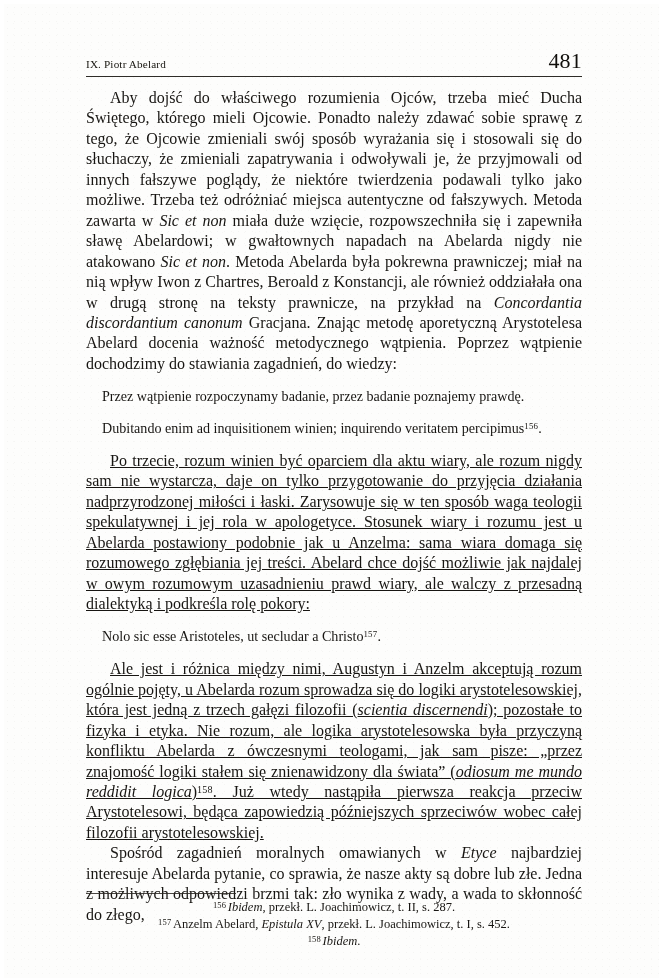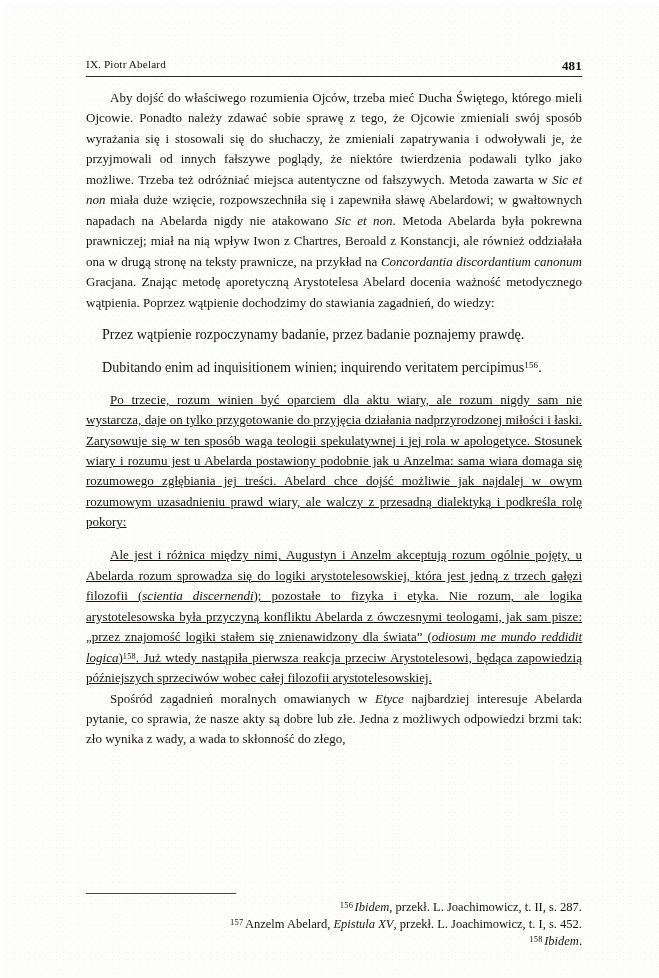--- a/index.html
+++ b/index.html
@@ -44,39 +44,39 @@
 
   .runhead-title {
     font-size: 11.2px;
     letter-spacing: 0.15px;
     color: #17150f;
     line-height: 1;
     padding-bottom: 2px;
   }
 
   .runhead-folio {
-    font-size: 13px;
-    font-weight: bold;
+    font-size: 22px;
+    font-weight: normal;
     line-height: 1;
     color: #100e0b;
     letter-spacing: 0.2px;
   }
 
   .rule-top {
     height: 0;
     border-top: 1.6px solid #1c1a16;
     margin-top: 3px;
     margin-bottom: 11px;
     opacity: 0.92;
   }
 
   
   p {
     margin: 0;
-    font-size: 13px;
+    font-size: 16px;
     line-height: 20.45px;
     text-align: justify;
     text-justify: inter-word;
     color: #171512;
     -webkit-font-smoothing: none;
   }
 
   p.body {
     text-indent: 24px;
   }
@@ -115,21 +115,21 @@
     width: 150px;
     height: 0;
     border-top: 1.1px solid #2a2722;
     margin: 0 0 5px 0;
     opacity: 0.85;
   }
 
   .fn {
     font-size: 12.5px;
     line-height: 17.2px;
-    text-align: right;
+    text-align: center;
     color: #181613;
   }
   .fn sup {
     font-size: 0.68em;
     vertical-align: 0.40em;
     margin-right: 1.5px;
   }
 </style>
 </head>
 <body>
@@ -147,20 +147,21 @@
 
     <p class="body"><span>Aby dojść do właściwego rozumienia Ojców, trzeba mieć Ducha Świętego, którego mieli Ojcowie. Ponadto należy zdawać sobie sprawę z tego, że Ojcowie zmieniali swój sposób wyrażania się i stosowali się do słuchaczy, że zmieniali zapatrywania i odwoływali je, że przyjmowali od innych fałszywe poglądy, że niektóre twierdzenia podawali tylko jako możliwe. Trzeba też odróżniać miejsca autentyczne od fałszywych. Metoda zawarta w </span><i>Sic et non</i><span> miała duże wzięcie, rozpowszechniła się i zapewniła sławę Abelardowi; w gwałtownych napadach na Abelarda nigdy nie atakowano </span><i>Sic et non</i><span>. Metoda Abelarda była pokrewna prawniczej; miał na nią wpływ Iwon z Chartres, Beroald z Konstancji, ale również oddziałała ona w drugą stronę na teksty prawnicze, na przykład na </span><i>Concordantia discordantium canonum</i><span> Gracjana. Znając metodę aporetyczną Arystotelesa Abelard docenia ważność metodycznego wątpienia. Poprzez wątpienie dochodzimy do stawiania zagadnień, do wiedzy:</span></p>
 
     <p class="quote gap-before-quote"><span>Przez wątpienie rozpoczynamy badanie, przez badanie poznajemy prawdę.</span></p>
 
     <p class="quote gap-before-quote"><span>Dubitando enim ad inquisitionem winien; inquirendo veritatem percipimus</span><sup>156</sup><span>.</span></p>
 
     <p class="body gap-after-quote"><span>Po trzecie, rozum winien być oparciem dla aktu wiary, ale rozum nigdy sam nie wystarcza, daje on tylko przygotowanie do przyjęcia działania nadprzyrodzonej miłości i łaski. Zarysowuje się w ten sposób waga teologii spekulatywnej i jej rola w apologetyce. Stosunek wiary i rozumu jest u Abelarda postawiony podobnie jak u Anzelma: sama wiara domaga się rozumowego zgłębiania jej treści. Abelard chce dojść możliwie jak najdalej w owym rozumowym uzasadnieniu prawd wiary, ale walczy z przesadną dialektyką i podkreśla rolę pokory:</span></p>
 
 
+    <p class="quote gap-before-quote"><span>Nolo sic esse Aristoteles, ut secludar a Christo</span><sup>157</sup><span>.</span></p>
 
     <p class="body gap-after-quote"><span>Ale jest i różnica między nimi, Augustyn i Anzelm akceptują rozum ogólnie pojęty, u Abelarda rozum sprowadza się do logiki arystotelesowskiej, która jest jedną z trzech gałęzi filozofii (</span><i>scientia discernendi</i><span>); pozostałe to fizyka i etyka. Nie rozum, ale logika arystotelesowska była przyczyną konfliktu Abelarda z ówczesnymi teologami, jak sam pisze: „przez znajomość logiki stałem się znienawidzony dla świata” (</span><i>odiosum me mundo reddidit logica</i><span>)</span><sup>158</sup><span>. Już wtedy nastąpiła pierwsza reakcja przeciw Arystotelesowi, będąca zapowiedzią późniejszych sprzeciwów wobec całej filozofii arystotelesowskiej.</span></p>
 
     <p class="body"><span>Spośród zagadnień moralnych omawianych w </span><i>Etyce</i><span> najbardziej interesuje Abelarda pytanie, co sprawia, że nasze akty są dobre lub złe. Jedna z możliwych odpowiedzi brzmi tak: zło wynika z wady, a wada to skłonność do złego,</span></p>
 
   </div>
 
   <div id="footnotes">
     <div class="rule-foot"></div>
 

